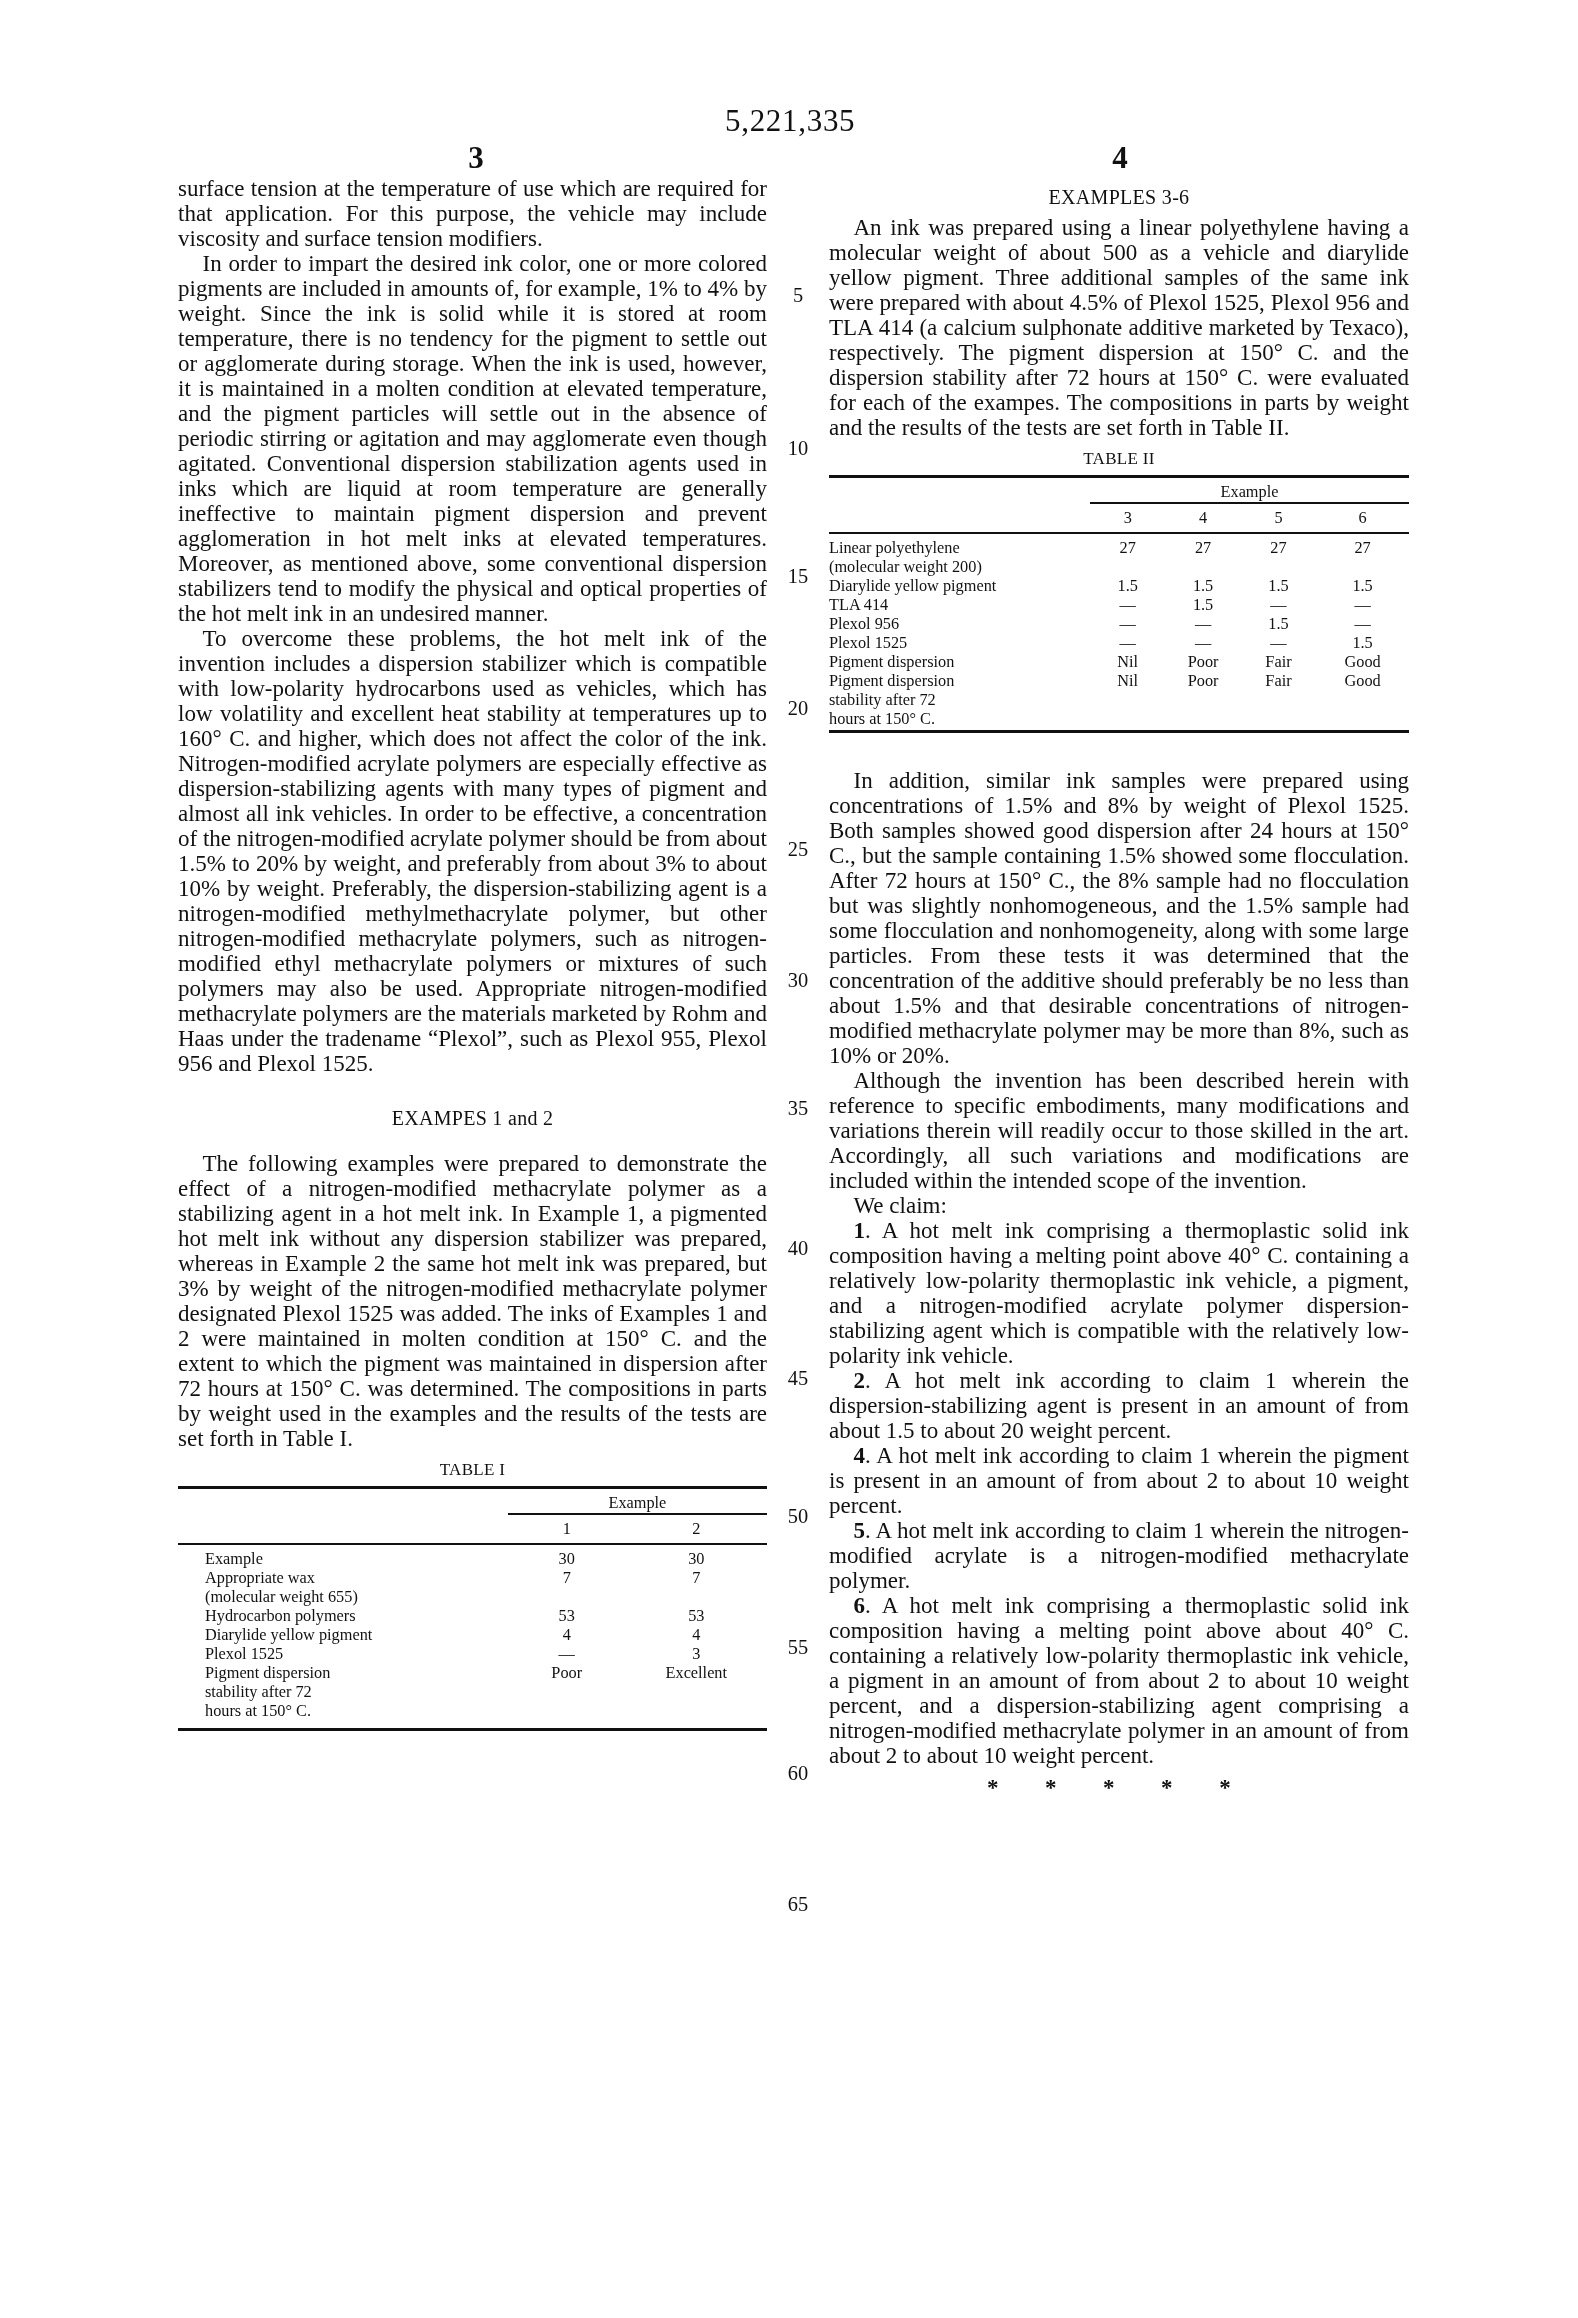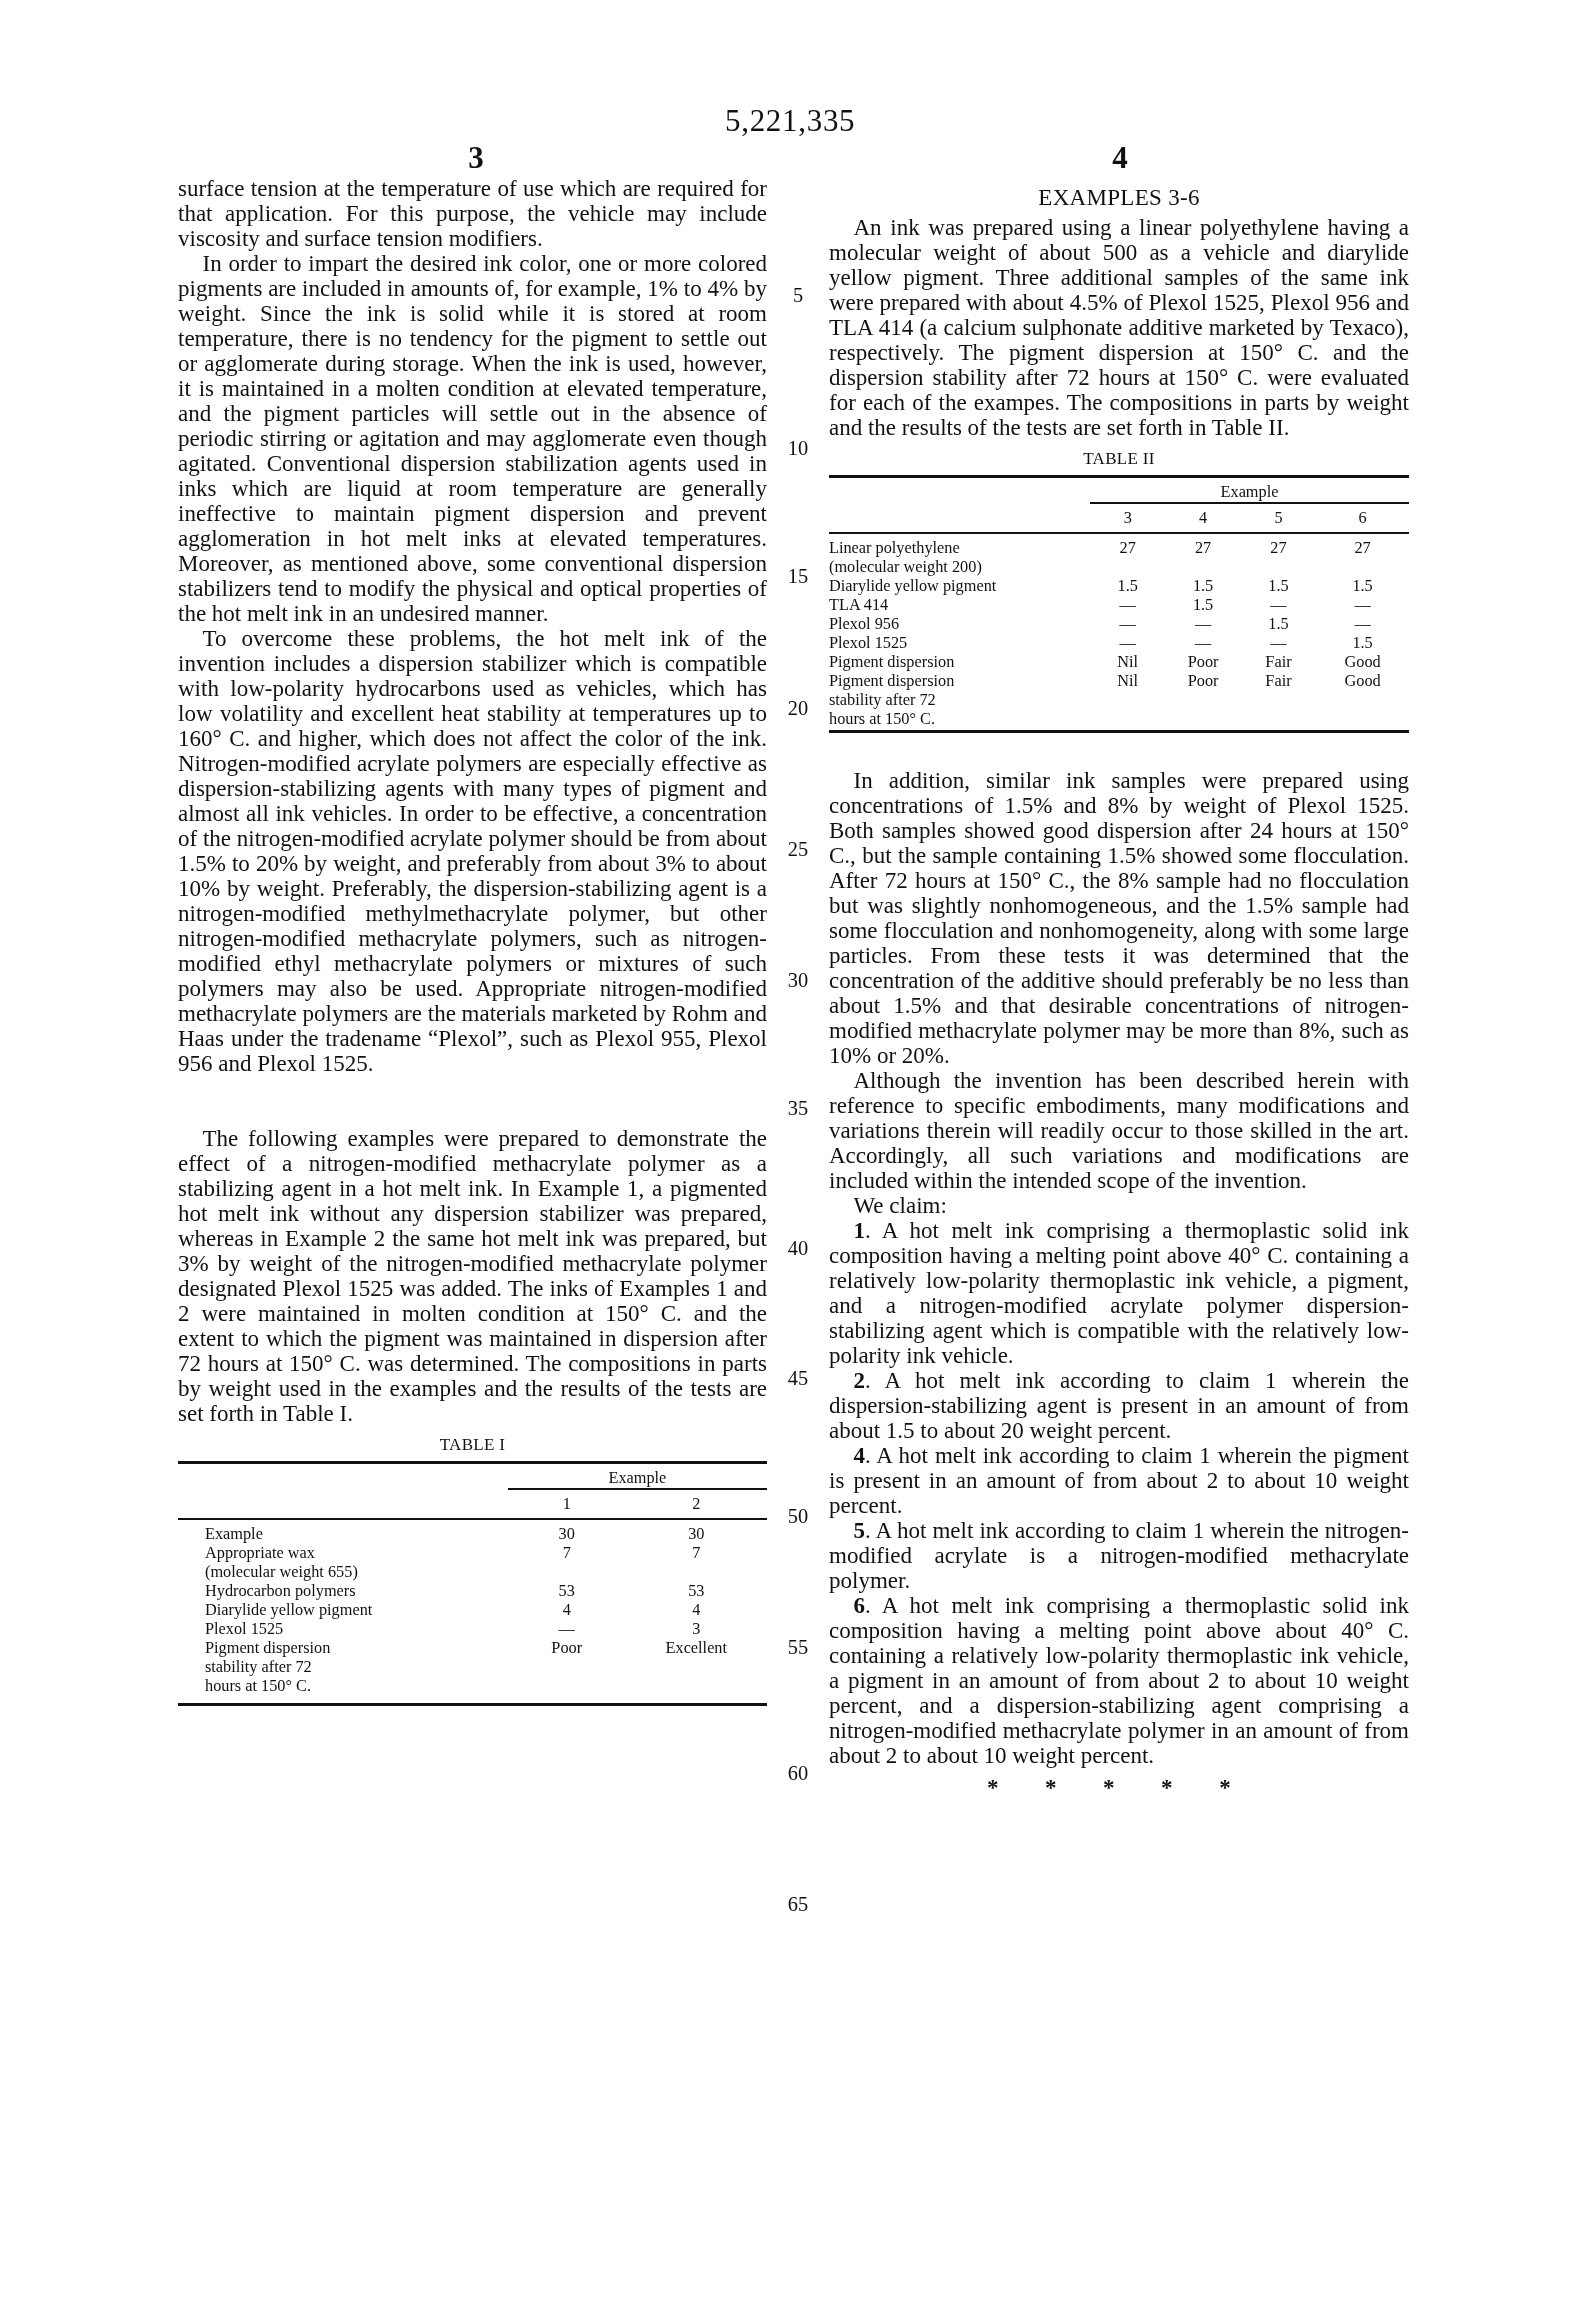--- a/index.html
+++ b/index.html
@@ -11,21 +11,21 @@
   .colnum { position: absolute; top: 140px; font-size: 31px; font-weight: bold; }
   .colnum.left { left: 204px; width: 544px; text-align: center; }
   .colnum.right { left: 831px; width: 578px; text-align: center; }
 
   .col { position: absolute; top: 176px; font-size: 23px; line-height: 25px; text-align: justify; }
   .col.left { left: 178px; width: 589px; }
   .col.right { left: 829px; width: 580px; top: 185px; }
 
   .col p { margin: 0; text-indent: 0; }
   .col p.ind { text-indent: 24.5px; }
-  .heading { text-align: center !important; margin: 0; font-size: 23px; letter-spacing: 0.3px; }
+  .heading { text-align: center !important; margin: 0; font-size: 20px; letter-spacing: 0.3px; }
   .col .gap-sm { height: 20.4px; }
   .col .gap-md { height: 30px; }
 
   .claim-num { font-weight: bold; }
 
   
   .tbl-title { text-align: center; font-size: 17px; margin: 5.4px 0 4.1px 0; letter-spacing: 0.3px; }
   table.pt { width: 100%; border-collapse: collapse; font-size: 16.3px; line-height: 19px; }
   table.pt .rule-top td { border-top: 3.4px solid #111; padding: 0; height: 4.1px; }
   table.pt .rule-mid td { border-top: 2.7px solid #111; padding: 0; height: 4.1px; }
@@ -46,20 +46,21 @@
 
 <div class="patno">5,221,335</div>
 <div class="colnum left">3</div>
 <div class="colnum right">4</div>
 
 <div class="col left">
   <p>surface tension at the temperature of use which are required for that application. For this purpose, the vehicle may include viscosity and surface tension modifiers.</p>
   <p class="ind">In order to impart the desired ink color, one or more colored pigments are included in amounts of, for example, 1% to 4% by weight. Since the ink is solid while it is stored at room temperature, there is no tendency for the pigment to settle out or agglomerate during storage. When the ink is used, however, it is maintained in a molten condition at elevated temperature, and the pigment particles will settle out in the absence of periodic stirring or agitation and may agglomerate even though agitated. Conventional dispersion stabilization agents used in inks which are liquid at room temperature are generally ineffective to maintain pigment dispersion and prevent agglomeration in hot melt inks at elevated temperatures. Moreover, as mentioned above, some conventional dispersion stabilizers tend to modify the physical and optical properties of the hot melt ink in an undesired manner.</p>
   <p class="ind">To overcome these problems, the hot melt ink of the invention includes a dispersion stabilizer which is compatible with low-polarity hydrocarbons used as vehicles, which has low volatility and excellent heat stability at temperatures up to 160° C. and higher, which does not affect the color of the ink. Nitrogen-modified acrylate polymers are especially effective as dispersion-stabilizing agents with many types of pigment and almost all ink vehicles. In order to be effective, a concentration of the nitrogen-modified acrylate polymer should be from about 1.5% to 20% by weight, and preferably from about 3% to about 10% by weight. Preferably, the dispersion-stabilizing agent is a nitrogen-modified methylmethacrylate polymer, but other nitrogen-modified methacrylate polymers, such as nitrogen-modified ethyl methacrylate polymers or mixtures of such polymers may also be used. Appropriate nitrogen-modified methacrylate polymers are the materials marketed by Rohm and Haas under the tradename “Plexol”, such as Plexol 955, Plexol 956 and Plexol 1525.</p>
   <div class="gap-md"></div>
+  <p class="heading">EXAMPES 1 and 2</p>
   <div class="gap-sm"></div>
   <p class="ind">The following examples were prepared to demonstrate the effect of a nitrogen-modified methacrylate polymer as a stabilizing agent in a hot melt ink. In Example 1, a pigmented hot melt ink without any dispersion stabilizer was prepared, whereas in Example 2 the same hot melt ink was prepared, but 3% by weight of the nitrogen-modified methacrylate polymer designated Plexol 1525 was added. The inks of Examples 1 and 2 were maintained in molten condition at 150° C. and the extent to which the pigment was maintained in dispersion after 72 hours at 150° C. was determined. The compositions in parts by weight used in the examples and the results of the tests are set forth in Table I.</p>
 
   <div class="tbl-title">TABLE I</div>
   <table class="pt t1">
     <colgroup>
         <col style="width:56%">
         <col style="width:20%">
         <col style="width:24%">
       </colgroup>

